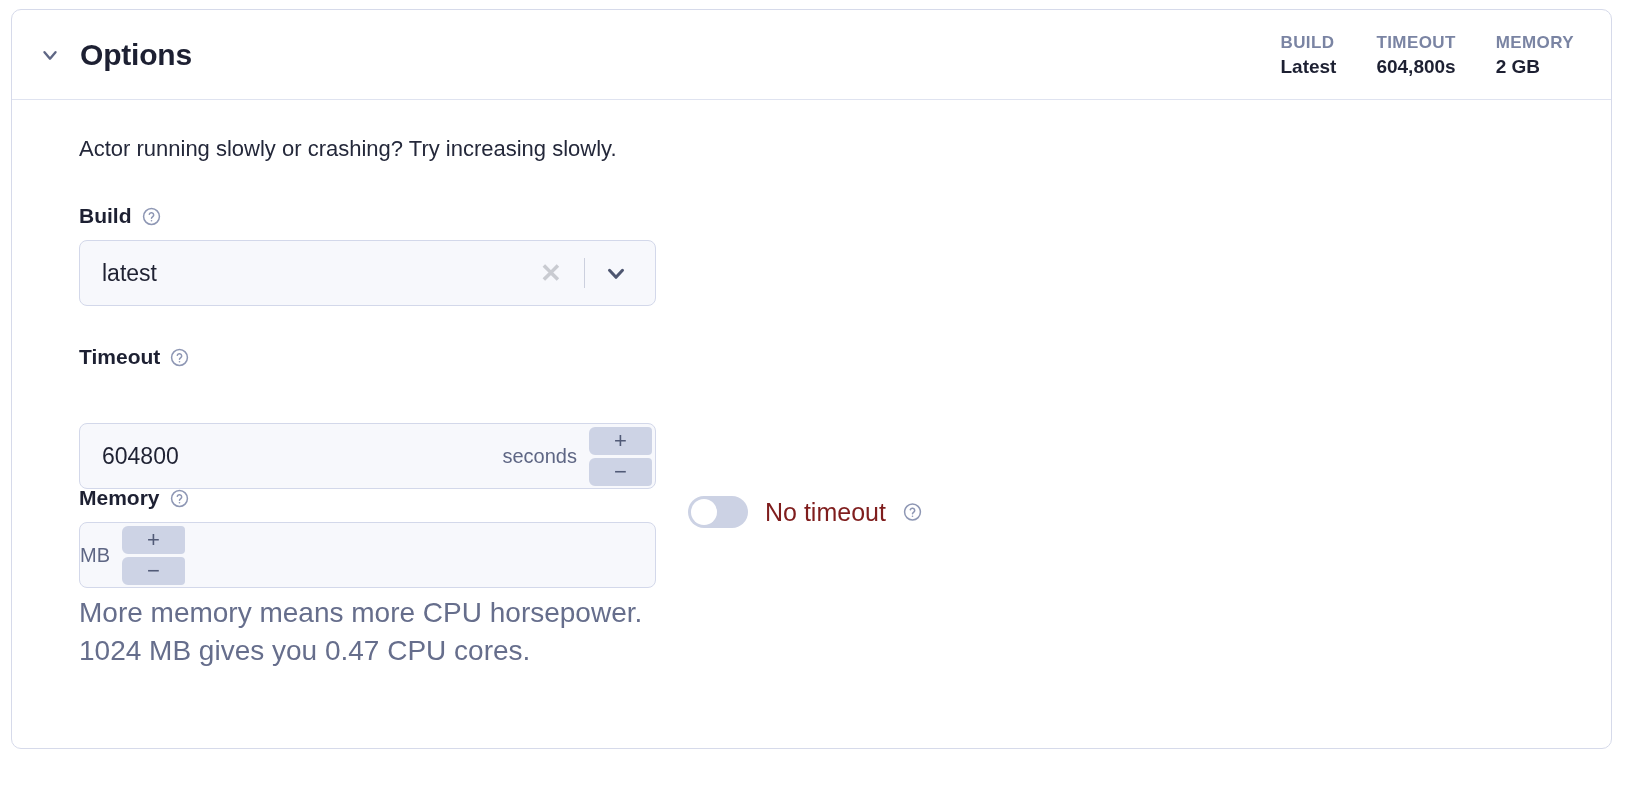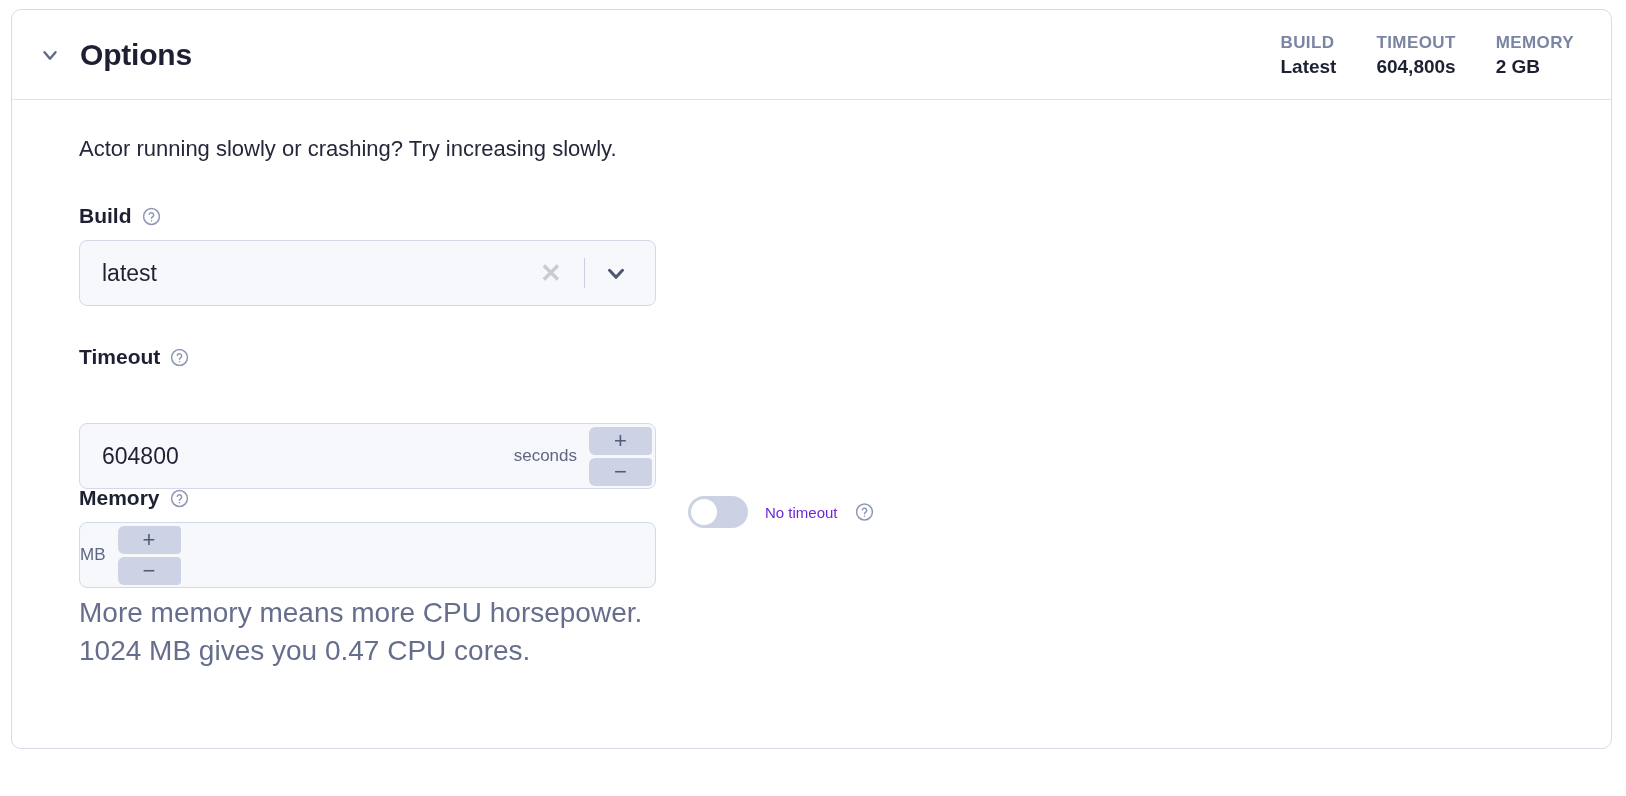--- a/index.html
+++ b/index.html
@@ -177,21 +177,21 @@
     margin-right: 24px;
     display: flex;
     align-items: center;
     justify-content: center;
     color: #4e5670;
     cursor: pointer;
   }
 
   
   .unit {
-    font-size: 17px;
+    font-size: 20px;
     color: #5e6684;
     padding-right: 12px;
     white-space: nowrap;
   }
   .stepper {
     display: flex;
     flex-direction: column;
     justify-content: center;
     gap: 3px;
     padding-right: 3px;
@@ -235,22 +235,22 @@
   .toggle .knob {
     position: absolute;
     left: 3px;
     top: 3px;
     width: 26px;
     height: 26px;
     border-radius: 50%;
     background: #ffffff;
   }
   .toggle-label {
-    font-size: 15px;
-    color: #6d28d9;
+    font-size: 25px;
+    color: #7f1d1d;
     white-space: nowrap;
   }
 
   .hint {
     position: absolute;
     left: 67px;
     font-size: 28px;
     color: #666e8c;
     line-height: 38px;
     white-space: nowrap;

